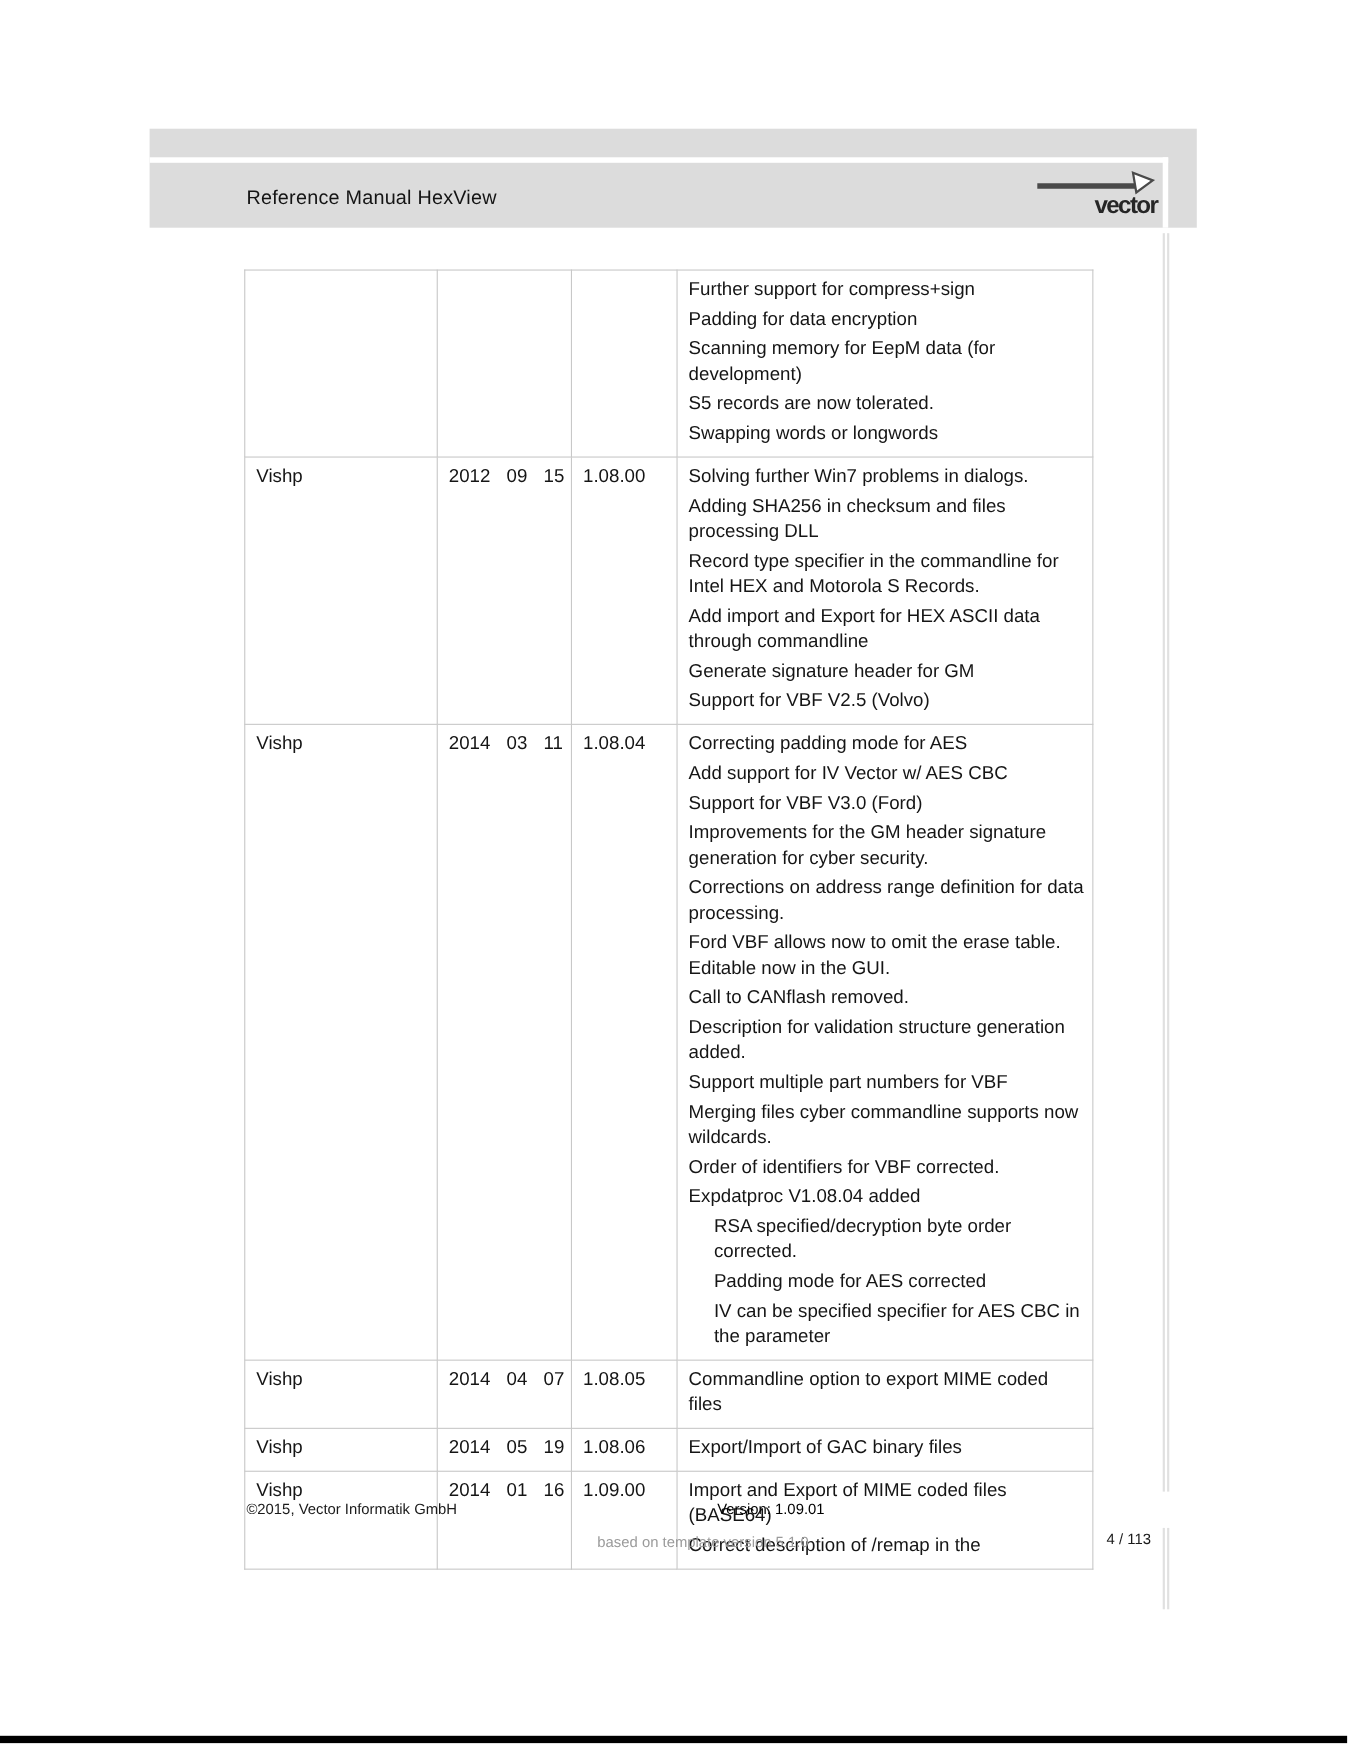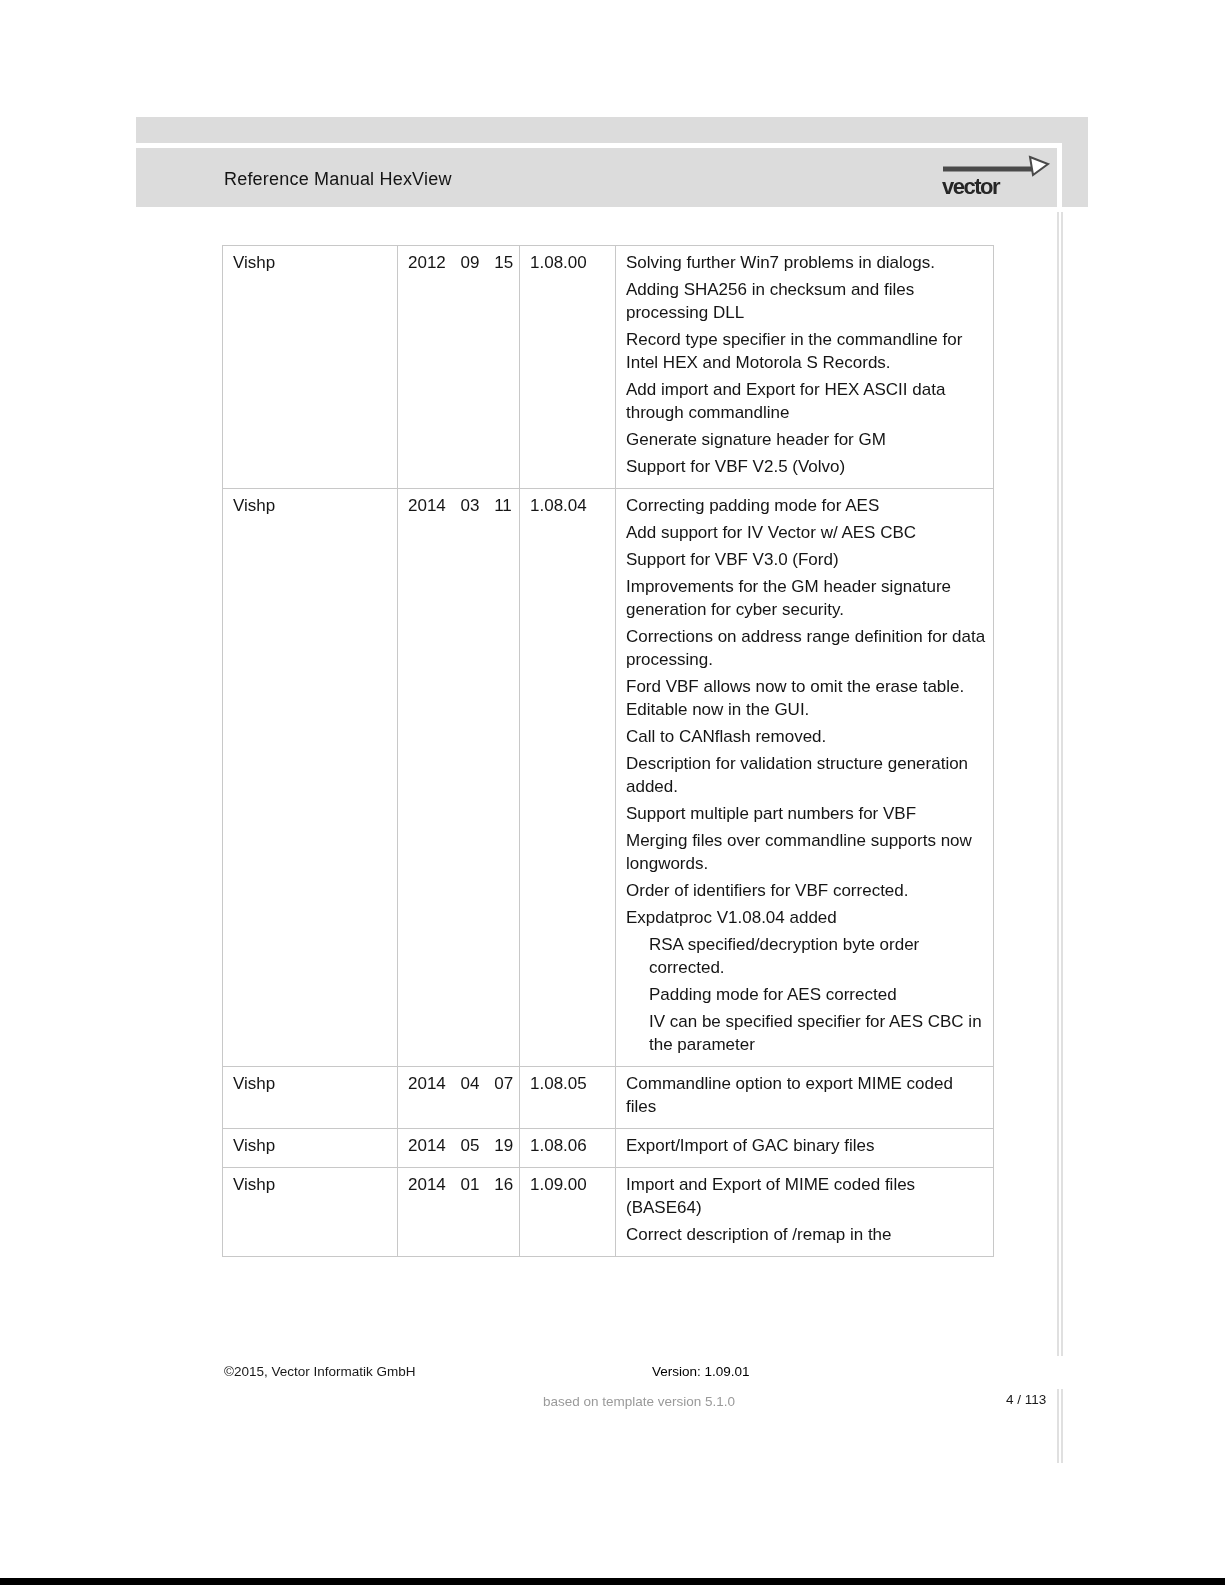--- a/index.html
+++ b/index.html
@@ -1,20 +1,20 @@
 <!DOCTYPE html>
 <html><head>
 <meta charset="utf-8">
 <style>
   html,body{margin:0;padding:0;background:#ffffff;}
   body{font-family:"Liberation Sans","DejaVu Sans",sans-serif;color:#151515;}
   .page{position:relative;width:1225px;height:1585px;background:#ffffff;overflow:hidden;}
 
   
-  .header-band{position:absolute;left:136px;top:117px;width:952px;height:90px;background:#dcdcdc;}
+  .header-band{position:absolute;left:136px;top:117px;width:952px;height:90px;background:#dcdcdc;text-align:right;}
   .header-frame{position:absolute;left:0;top:26px;width:921px;height:59px;
                 border-top:5px solid #ffffff;border-right:5px solid #ffffff;}
   .header-title{position:absolute;left:88px;top:52px;font-size:18px;letter-spacing:0.2px;color:#141414;white-space:nowrap;}
   .vector-logo{position:absolute;left:806px;top:38px;width:110px;height:52px;}
   .vector-logo svg{display:block;}
   .vector-logo .logo-text{font-size:22px;font-weight:bold;letter-spacing:-1.5px;color:#262626;line-height:28px;margin-top:-4px;}
 
   
   .margin-line{position:absolute;left:1057px;width:2px;border-left:2px solid #e0e0e0;border-right:2px solid #e0e0e0;}
   .margin-line.seg-a{top:212px;height:1144px;}
@@ -61,20 +61,32 @@
 
   <table class="history">
     <colgroup>
       <col style="width:175px">
       <col style="width:122px">
       <col style="width:96px">
       <col style="width:378px">
     </colgroup>
     <tbody>
         <tr>
+          <td class="col-author"></td>
+          <td class="col-date"></td>
+          <td class="col-version"></td>
+          <td class="col-desc">
+            <p class="">Further support for compress+sign</p>
+            <p class="">Padding for data encryption</p>
+            <p class="">Scanning memory for EepM data (for development)</p>
+            <p class="">S5 records are now tolerated.</p>
+            <p class="">Swapping words or longwords</p>
+          </td>
+        </tr>
+        <tr>
           <td class="col-author">Vishp</td>
           <td class="col-date">2012 09 15</td>
           <td class="col-version">1.08.00</td>
           <td class="col-desc">
             <p class="">Solving further Win7 problems in dialogs.</p>
             <p class="">Adding SHA256 in checksum and files processing DLL</p>
             <p class="">Record type specifier in the commandline for Intel HEX and Motorola S Records.</p>
             <p class="">Add import and Export for HEX ASCII data through commandline</p>
             <p class="">Generate signature header for GM</p>
             <p class="">Support for VBF V2.5 (Volvo)</p>
@@ -87,21 +99,21 @@
           <td class="col-desc">
             <p class="">Correcting padding mode for AES</p>
             <p class="">Add support for IV Vector w/ AES CBC</p>
             <p class="">Support for VBF V3.0 (Ford)</p>
             <p class="">Improvements for the GM header signature generation for cyber security.</p>
             <p class="">Corrections on address range definition for data processing.</p>
             <p class="">Ford VBF allows now to omit the erase table. Editable now in the GUI.</p>
             <p class="">Call to CANflash removed.</p>
             <p class="">Description for validation structure generation added.</p>
             <p class="">Support multiple part numbers for VBF</p>
-            <p class="">Merging files over commandline supports now longwords.</p>
+            <p class="">Merging files cyber commandline supports now wildcards.</p>
             <p class="">Order of identifiers for VBF corrected.</p>
             <p class="">Expdatproc V1.08.04 added</p>
             <p class="indent">RSA specified/decryption byte order corrected.</p>
             <p class="indent">Padding mode for AES corrected</p>
             <p class="indent">IV can be specified specifier for AES CBC in the parameter</p>
           </td>
         </tr>
         <tr>
           <td class="col-author">Vishp</td>
           <td class="col-date">2014 04 07</td>

